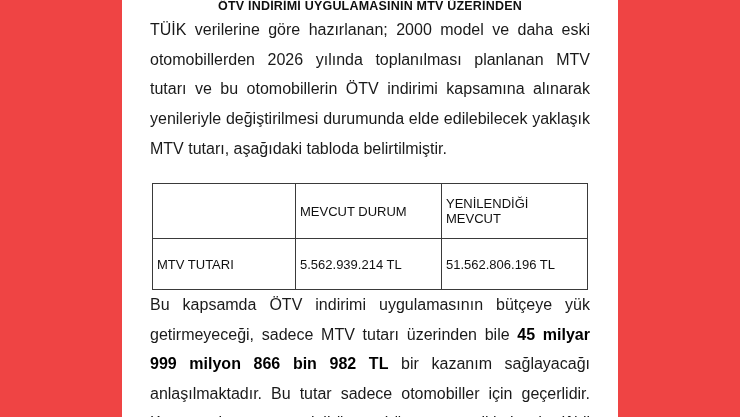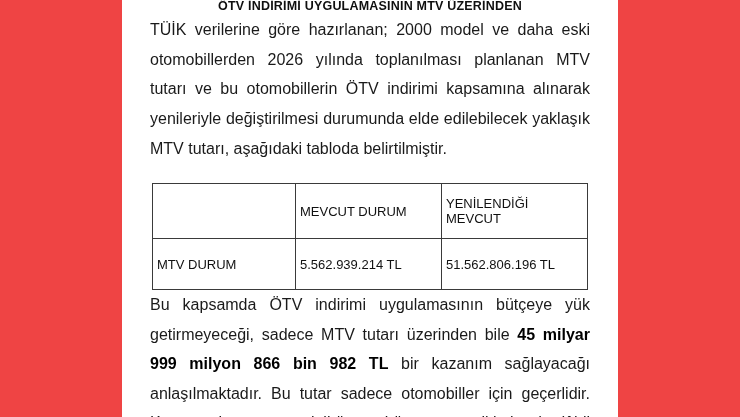--- a/index.html
+++ b/index.html
@@ -108,21 +108,21 @@
     <table class="mtv-table">
       <thead>
         <tr>
           <th class="col-label blank"></th>
           <th class="col-a">MEVCUT DURUM</th>
           <th class="col-b">YENİLENDİĞİ MEVCUT</th>
         </tr>
       </thead>
       <tbody>
         <tr>
-          <td class="col-label">MTV DURUM</td>
+          <td class="col-label">MTV TUTARI</td>
           <td class="col-a">5.562.939.214 TL</td>
           <td class="col-b">51.562.806.196 TL</td>
         </tr>
       </tbody>
     </table>
 
     <p class="body-text para-2"><span>Bu kapsamda ÖTV indirimi uygulamasının bütçeye yük getirmeyeceği, sadece MTV tutarı üzerinden bile </span><span class="bold-amount">45 milyar 999 milyon 866 bin 982 TL</span><span> bir kazanım sağlayacağı anlaşılmaktadır. Bu tutar sadece otomobiller için geçerlidir. Kamyon, kamyonet, minibüs, otobüs ve motosikletler de dâhil edildiğinde bütçeye olumlu yönde ilave yansımaları olacaktır.</span></p>
 
 
   </div>

